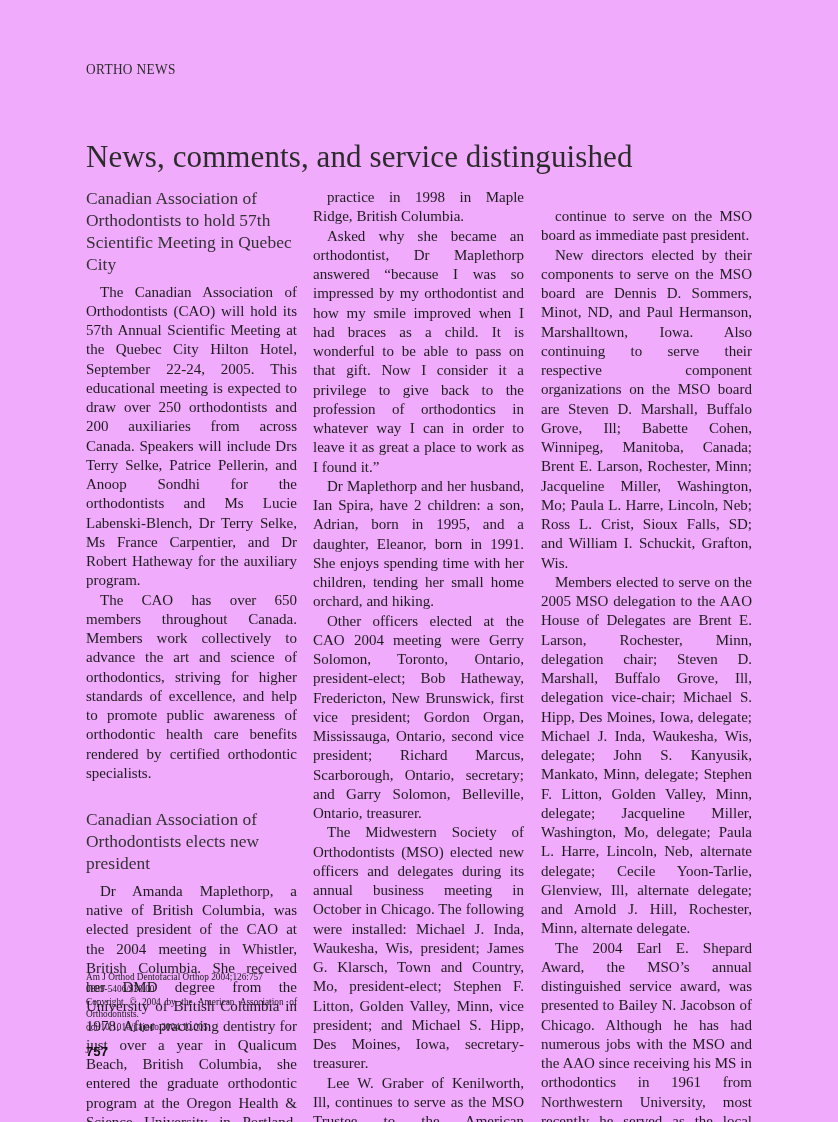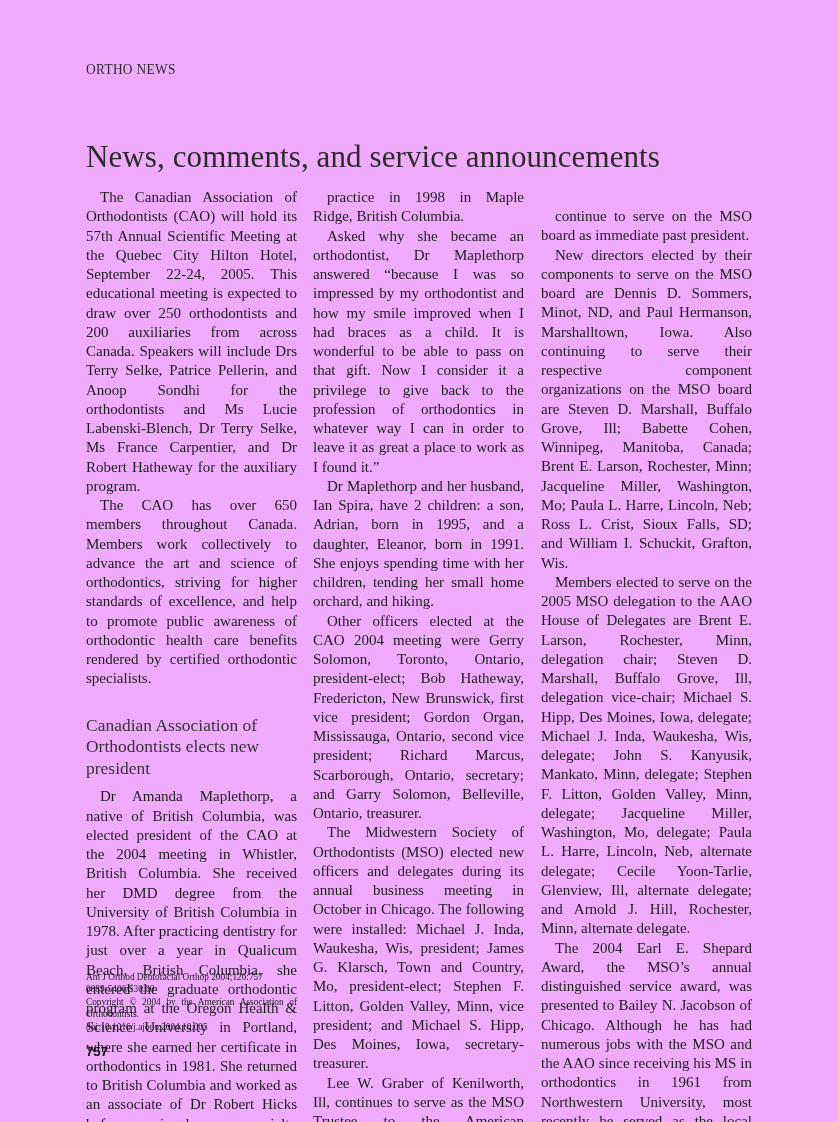--- a/index.html
+++ b/index.html
@@ -119,25 +119,26 @@
     font-size: 13.2px;
   }
 </style>
 </head>
 <body>
 
 <div class="page">
 
   <div class="running-head">ORTHO NEWS</div>
 
-  <h1 class="article-title">News, comments, and service announcements</h1>
+  <h1 class="article-title">News, comments, and service distinguished</h1>
 
   <div class="columns">
 
     <div class="col col-1">
+      <h2 class="sec-head">Canadian Association of Orthodontists to hold 57th Scientific Meeting in Quebec City</h2>
       <p class="body">The Canadian Association of Orthodontists (CAO) will hold its 57th Annual Scientific Meeting at the Quebec City Hilton Hotel, September 22-24, 2005. This educational meeting is expected to draw over 250 orthodontists and 200 auxiliaries from across Canada. Speakers will include Drs Terry Selke, Patrice Pellerin, and Anoop Sondhi for the orthodontists and Ms Lucie Labenski-Blench, Dr Terry Selke, Ms France Carpentier, and Dr Robert Hatheway for the auxiliary program.</p>
       <p class="body">The CAO has over 650 members throughout Canada. Members work collectively to advance the art and science of orthodontics, striving for higher standards of excellence, and help to promote public awareness of orthodontic health care benefits rendered by certified orthodontic specialists.</p>
 
       <h2 class="sec-head spaced">Canadian Association of Orthodontists elects new president</h2>
       <p class="body">Dr Amanda Maplethorp, a native of British Columbia, was elected president of the CAO at the 2004 meeting in Whistler, British Columbia. She received her DMD degree from the University of British Columbia in 1978. After practicing dentistry for just over a year in Qualicum Beach, British Columbia, she entered the graduate orthodontic program at the Oregon Health &amp; Science University in Portland, where she earned her certificate in orthodontics in 1981. She returned to British Columbia and worked as an associate of Dr Robert Hicks before opening her own specialty practice in 1998 in Maple Ridge, British Columbia.</p>
 
       <div class="footnote">
         <div>Am J Orthod Dentofacial Orthop 2004;126:757</div>
         <div>0889-5406/$30.00</div>
         <div class="justified">Copyright © 2004 by the American Association of Orthodontists.</div>

